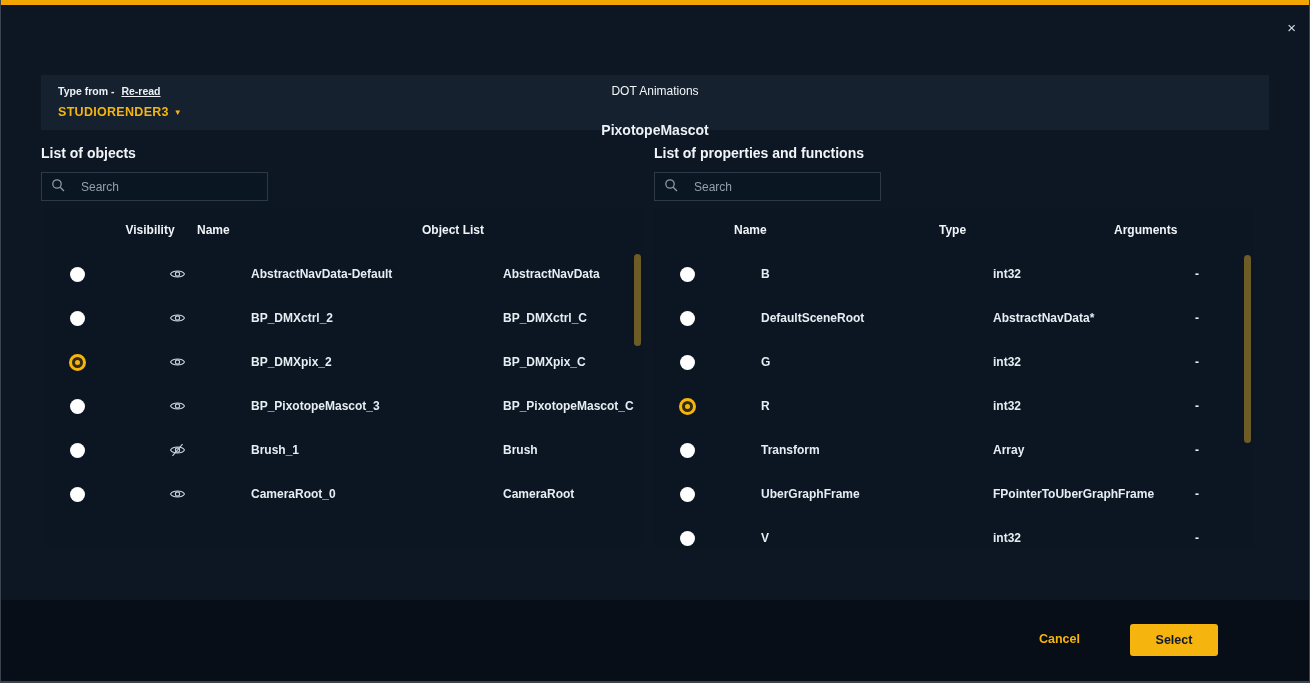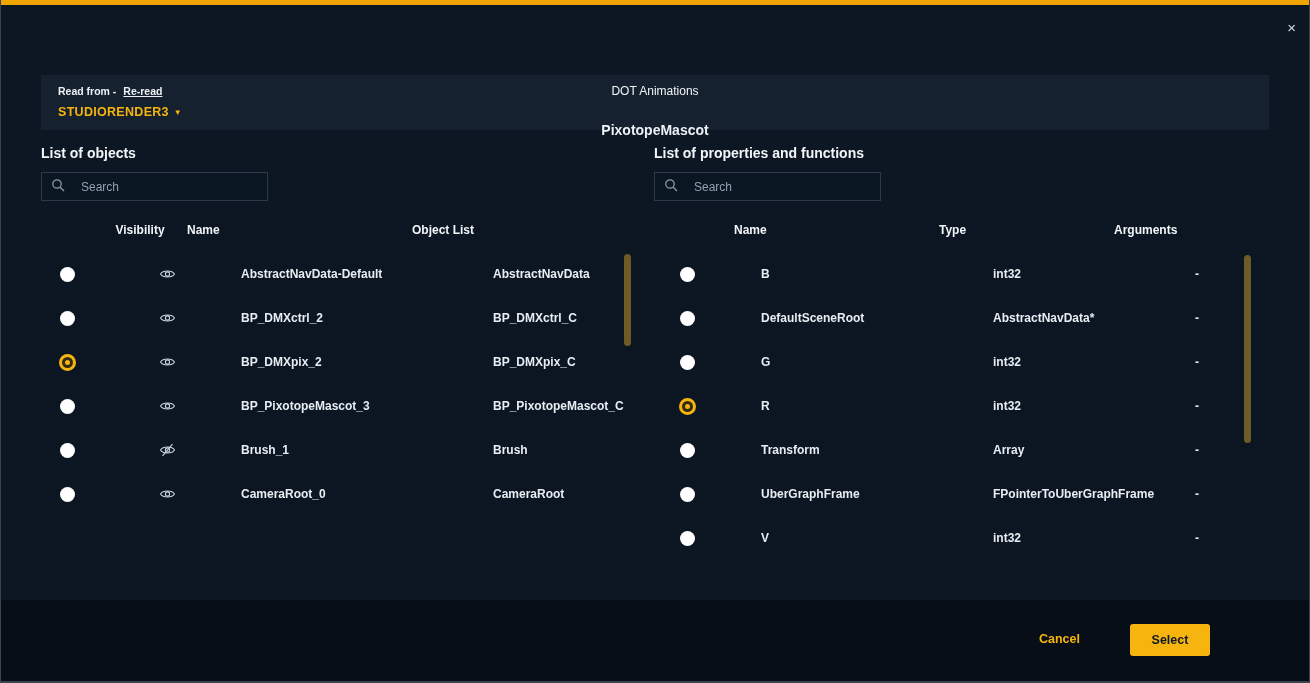--- a/index.html
+++ b/index.html
@@ -36,21 +36,21 @@
     border:1px solid #2b3948;display:flex;align-items:center;gap:16px;padding:0 9px;
   }
   .sb-left{left:40px;} .sb-right{left:653px;}
   .search-box input{
     flex:1;background:transparent;border:none;outline:none;color:#dfe6ec;
     font-size:12px;font-family:"Liberation Sans",sans-serif;
   }
   .search-box input::placeholder{color:#93a0ad;}
 
   .table{position:absolute;top:208px;width:600px;height:340px;background:#0b1622;overflow:hidden;}
-  .tb-left{left:33px;} .tb-right{left:653px;}
+  .tb-left{left:43px;} .tb-right{left:653px;}
   .thead{display:grid;height:44px;align-items:center;font-size:12px;font-weight:bold;color:#f2f5f8;}
   .trow{display:grid;height:44px;align-items:center;font-size:12px;font-weight:bold;color:#e7edf3;cursor:pointer;gap:27px;}
   .lgrid{grid-template-columns:66px 80px 225px 1fr;}
   .rgrid{grid-template-columns:66px 205px 175px 1fr;}
   .cc{justify-self:center;display:flex;align-items:center;justify-content:center;}
   .pl7{padding-left:7px;}
   .pl14{padding-left:14px;}
 
   .radio{width:15px;height:15px;border-radius:50%;background:#ffffff;display:inline-block;}
   .radio.sel{
@@ -62,36 +62,36 @@
   .scrollbar{position:absolute;right:3px;width:7px;border-radius:4px;background:var(--thumb);cursor:pointer;}
   .scroll-left{top:46px;height:92px;}
   .scroll-right{top:47px;height:188px;}
 
   .footer{position:absolute;left:0;top:600px;width:1310px;height:81px;background:#070e17;}
   .cancel-btn{
     position:absolute;left:1038px;top:32px;background:none;border:none;cursor:pointer;
     color:var(--accent);font-size:12.5px;font-weight:bold;font-family:"Liberation Sans",sans-serif;
   }
   .select-btn{
-    position:absolute;left:1129px;top:24px;width:80px;height:32px;border:none;border-radius:3px;
+    position:absolute;left:1129px;top:24px;width:88px;height:32px;border:none;border-radius:3px;
     background:var(--accent);color:#10192a;font-size:12.5px;font-weight:bold;cursor:pointer;
     font-family:"Liberation Sans",sans-serif;
   }
 </style>
 </head>
 <body>
 
 <div class="screen">
   <div class="topbar"></div>
 
   <button class="close-btn">×</button>
 
   <div class="header-bar">
     <div class="read-row">
-      <span>Read from -</span><span class="reread">Re-read</span>
+      <span>Type from -</span><span class="reread">Re-read</span>
     </div>
     <div class="source-row">
       <span>STUDIORENDER3</span><span class="caret">▼</span>
     </div>
     <div class="dialog-title">DOT Animations</div>
     <div class="dialog-subtitle">PixotopeMascot</div>
   </div>
 
   <div class="panel-title pt-left">List of objects</div>
   <div class="panel-title pt-right">List of properties and functions</div>

